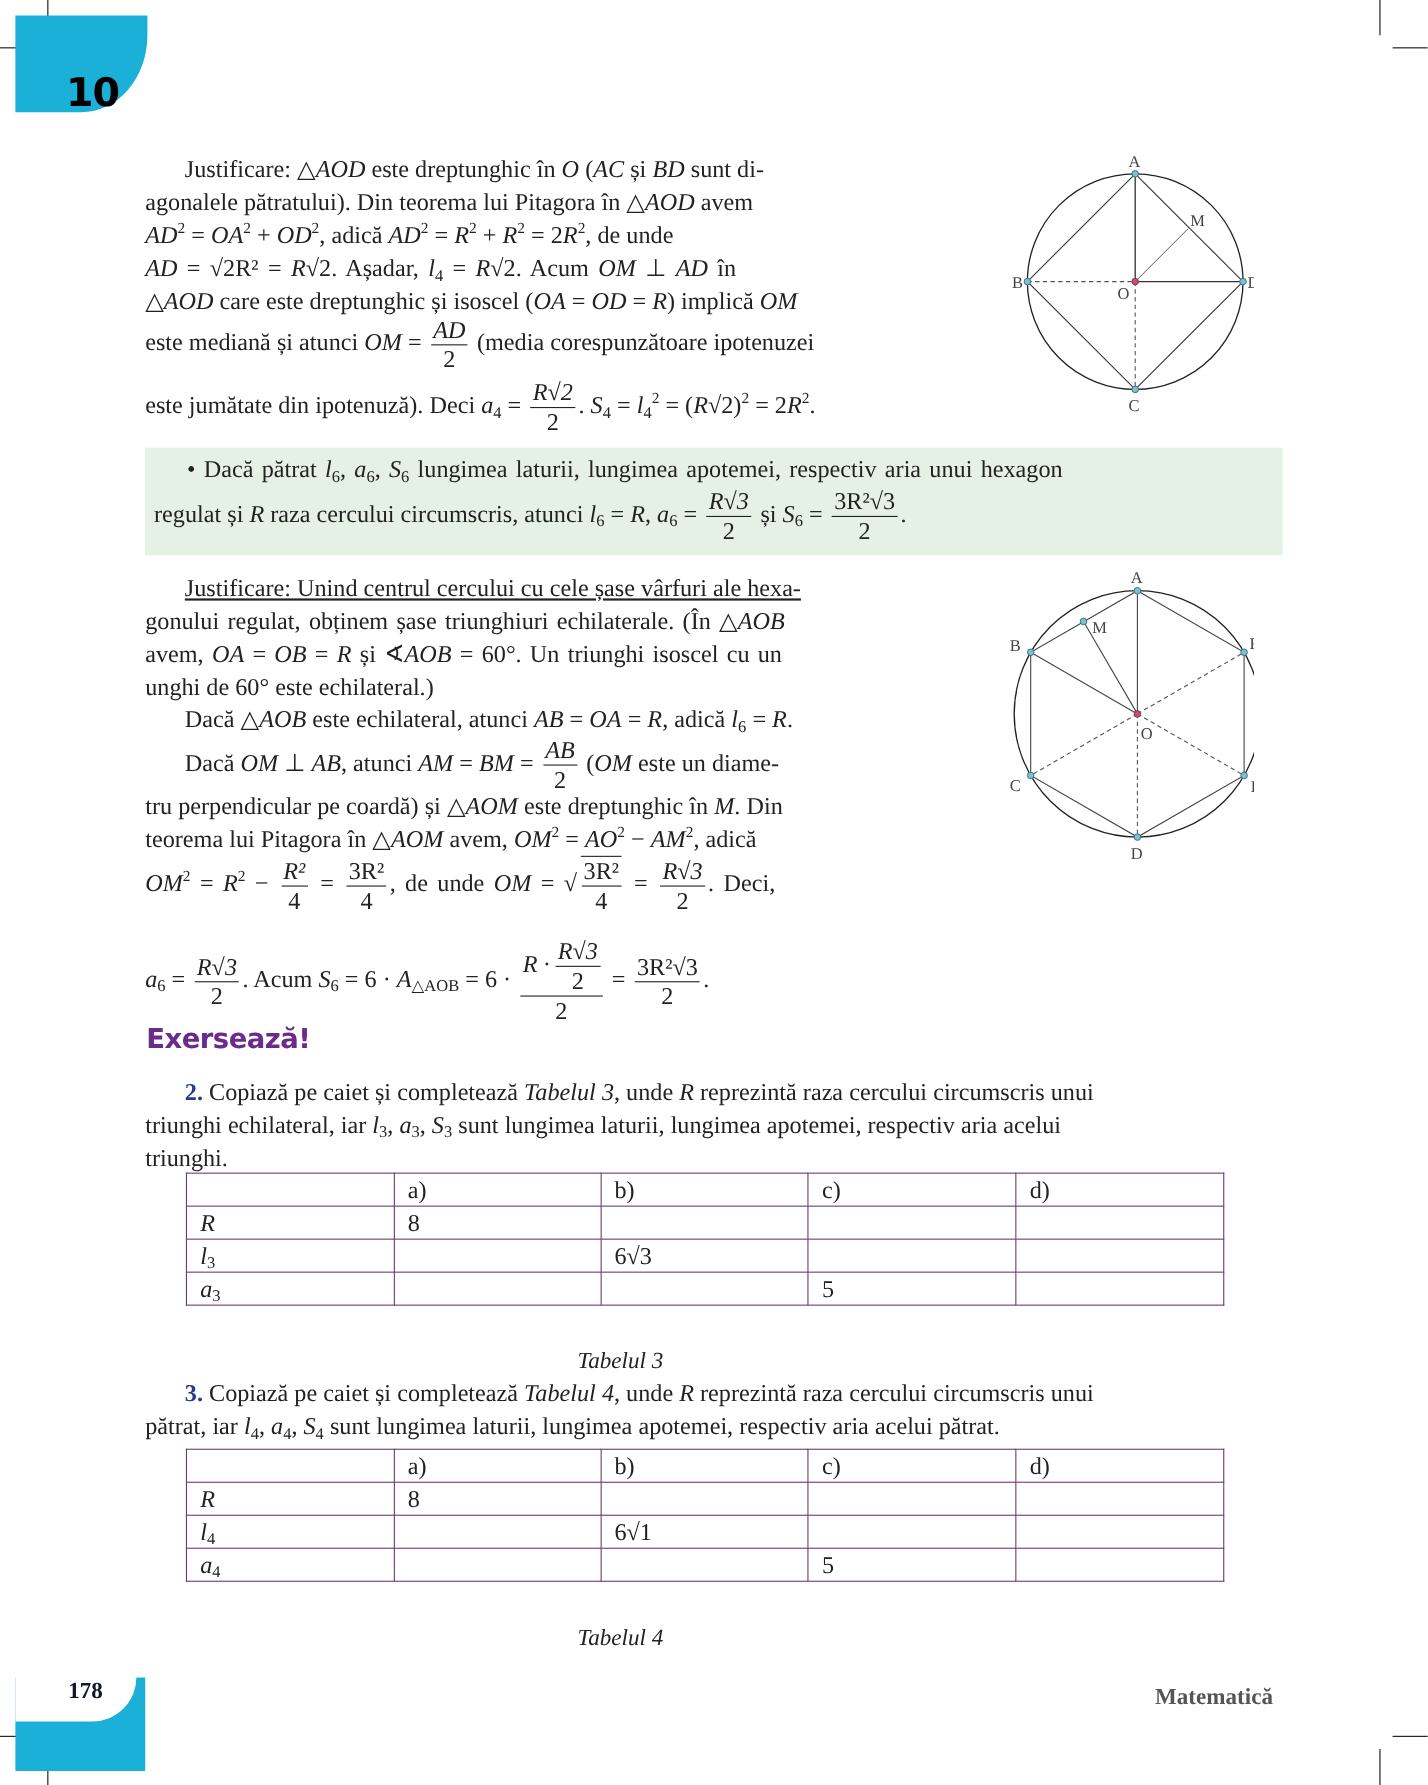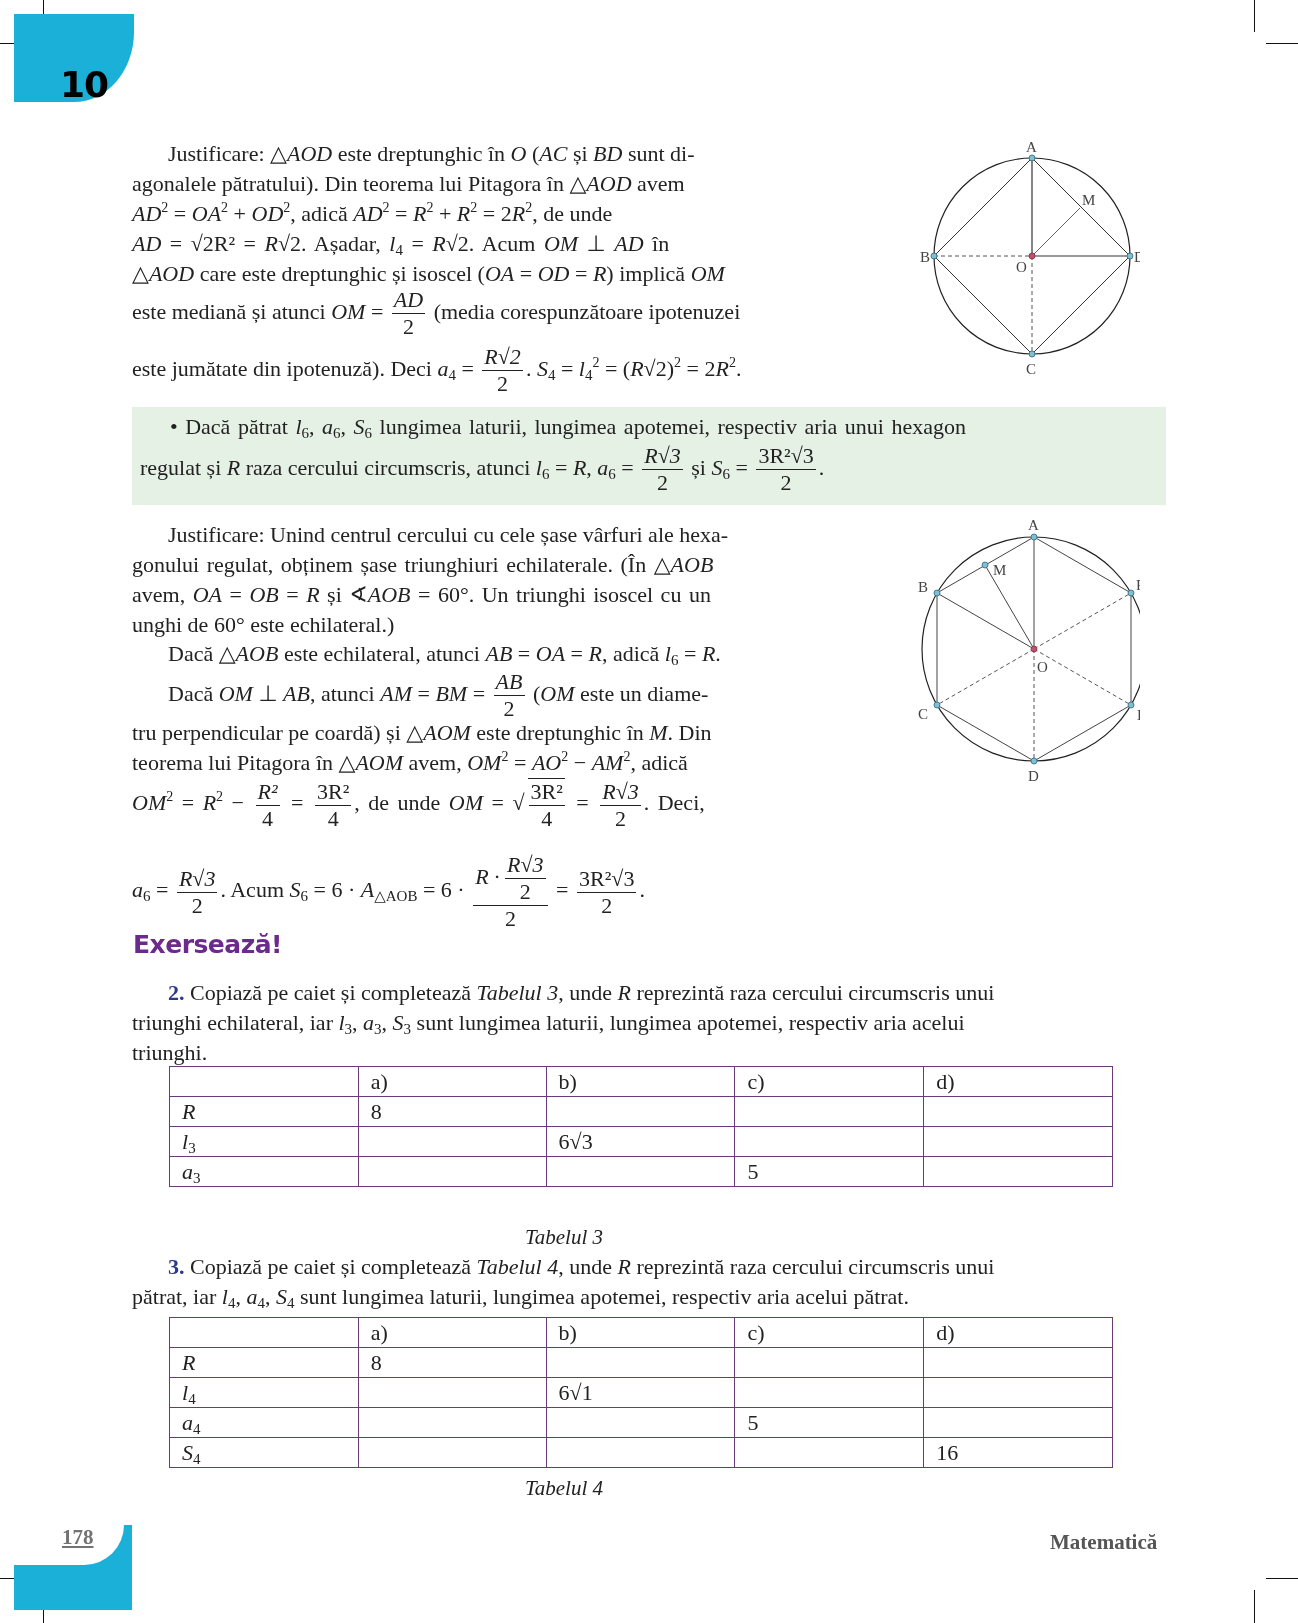--- a/index.html
+++ b/index.html
@@ -6,22 +6,22 @@
   body { width:1298px; height:1623px; position:relative; overflow:hidden;
          font-family:"DejaVu Serif", "Liberation Serif", serif; color:#222; }
   .crop { position:absolute; background:#111; }
   .tab-top { position:absolute; left:14px; top:14px; width:120px; height:88px; background:#1ab0d8;
              border-top-right-radius:0; border-bottom-right-radius:60px 70px; }
   .tab-top .num { position:absolute; left:46px; top:50px; color:#000000; font-family:"DejaVu Sans", sans-serif;
                   font-weight:bold; font-size:36px; letter-spacing:-1px; }
   .tab-bot { position:absolute; left:14px; top:1525px; width:118px; height:85px; background:#1ab0d8; }
   .tab-bot-notch { position:absolute; left:14px; top:1520px; width:110px; height:45px; background:#fff;
                    border-bottom-right-radius:40px 40px; }
-  .page-num { position:absolute; left:62px; top:1525px; font-weight:bold; font-size:21px; color:#737373;
-              font-family:"Liberation Serif", serif;text-decoration:underline; }
+  .page-num { position:absolute; left:62px; top:1525px; font-weight:bold; font-size:21px; color:#0f172a;
+              font-family:"Liberation Serif", serif; }
   .footer-subject { position:absolute; left:1050px; top:1530px; font-weight:bold; font-size:21px; color:#555;
                     font-family:"Liberation Serif", serif; }
   .line { position:absolute; font-family:"Liberation Serif", serif; font-size:22px; white-space:nowrap; color:#222; line-height:26px; }
   .i { font-style:italic; }
   sub { font-size:15px; vertical-align:-4px; line-height:0; }
   sup { font-size:14px; vertical-align:9px; line-height:0; }
   .frac { display:inline-block; vertical-align:middle; text-align:center; margin:0 3px; }
   .frac > span { display:block; line-height:26px; padding:0 2px; }
   .frac > span.num { border-bottom:1.5px solid #222; }
   .sqrt { border-top:1.5px solid #222; padding-left:1px; }
@@ -100,21 +100,21 @@
 
 <div class="green-box"></div>
 <div class="line" style="left:170px;top:414px;word-spacing:2px;">
   <span>•</span><span> Dacă pătrat </span><span class="i">l</span><sub>6</sub><span>, </span><span class="i">a</span><sub>6</sub><span>, </span><span class="i">S</span><sub>6</sub><span> lungimea laturii, lungimea apotemei, respectiv aria unui hexagon</span>
 </div>
 <div class="line" style="left:140px;top:443px;">
   <span>regulat și </span><span class="i">R</span><span> raza cercului circumscris, atunci </span><span class="i">l</span><sub>6</sub><span> = </span><span class="i">R</span><span>, </span><span class="i">a</span><sub>6</sub><span> = </span><span class="frac"><span class="num i">R√3</span><span>2</span></span><span> și </span><span class="i">S</span><sub>6</sub><span> = </span><span class="frac"><span class="num">3R²√3</span><span>2</span></span><span>.</span>
 </div>
 
 <div>
-  <div class="line" style="left:168px;top:522px;"><span>Justificare: Unind centrul cercului cu cele șase vârfuri ale hexa-</span></div>
+  <div class="line" style="left:168px;top:522px;text-decoration:underline;"><span>Justificare: Unind centrul cercului cu cele șase vârfuri ale hexa-</span></div>
   <div class="line" style="left:132px;top:552px;word-spacing:2px;"><span>gonului regulat, obținem șase triunghiuri echilaterale.  (În △</span><span class="i">AOB</span></div>
   <div class="line" style="left:132px;top:582px;word-spacing:2px;">
     <span>avem, </span><span class="i">OA</span><span> = </span><span class="i">OB</span><span> = </span><span class="i">R</span><span> și ∢</span><span class="i">AOB</span><span> = 60°.  Un triunghi isoscel cu un</span>
   </div>
   <div class="line" style="left:132px;top:612px;"><span>unghi de 60° este echilateral.)</span></div>
   <div class="line" style="left:168px;top:641px;">
     <span>Dacă △</span><span class="i">AOB</span><span> este echilateral, atunci </span><span class="i">AB</span><span> = </span><span class="i">OA</span><span> = </span><span class="i">R</span><span>, adică </span><span class="i">l</span><sub>6</sub><span> = </span><span class="i">R</span><span>.</span>
   </div>
   <div class="line" style="left:168px;top:669px;">
     <span>Dacă </span><span class="i">OM</span><span> ⊥ </span><span class="i">AB</span><span>, atunci </span><span class="i">AM</span><span> = </span><span class="i">BM</span><span> = </span><span class="frac"><span class="num i">AB</span><span>2</span></span><span> (</span><span class="i">OM</span><span> este un diame-</span>
@@ -249,27 +249,20 @@
         <td></td>
         <td></td>
   </tr>
   <tr>
     <td><span class="i">a</span><sub>4</sub></td>
     <td></td>
         <td></td>
         <td>5</td>
         <td></td>
   </tr>
-  <tr>
-    <td><span class="i">S</span><sub>4</sub></td>
-    <td></td>
-        <td></td>
-        <td></td>
-        <td>16</td>
-  </tr>
 </tbody>
   </table>
 <div class="caption" style="left:525px;top:1476px;">Tabelul 4</div>
 
 <div class="tab-bot"></div>
 <div class="tab-bot-notch"></div>
 <div class="page-num">178</div>
 <div class="footer-subject">Matematică</div>
 
 </body></html>

